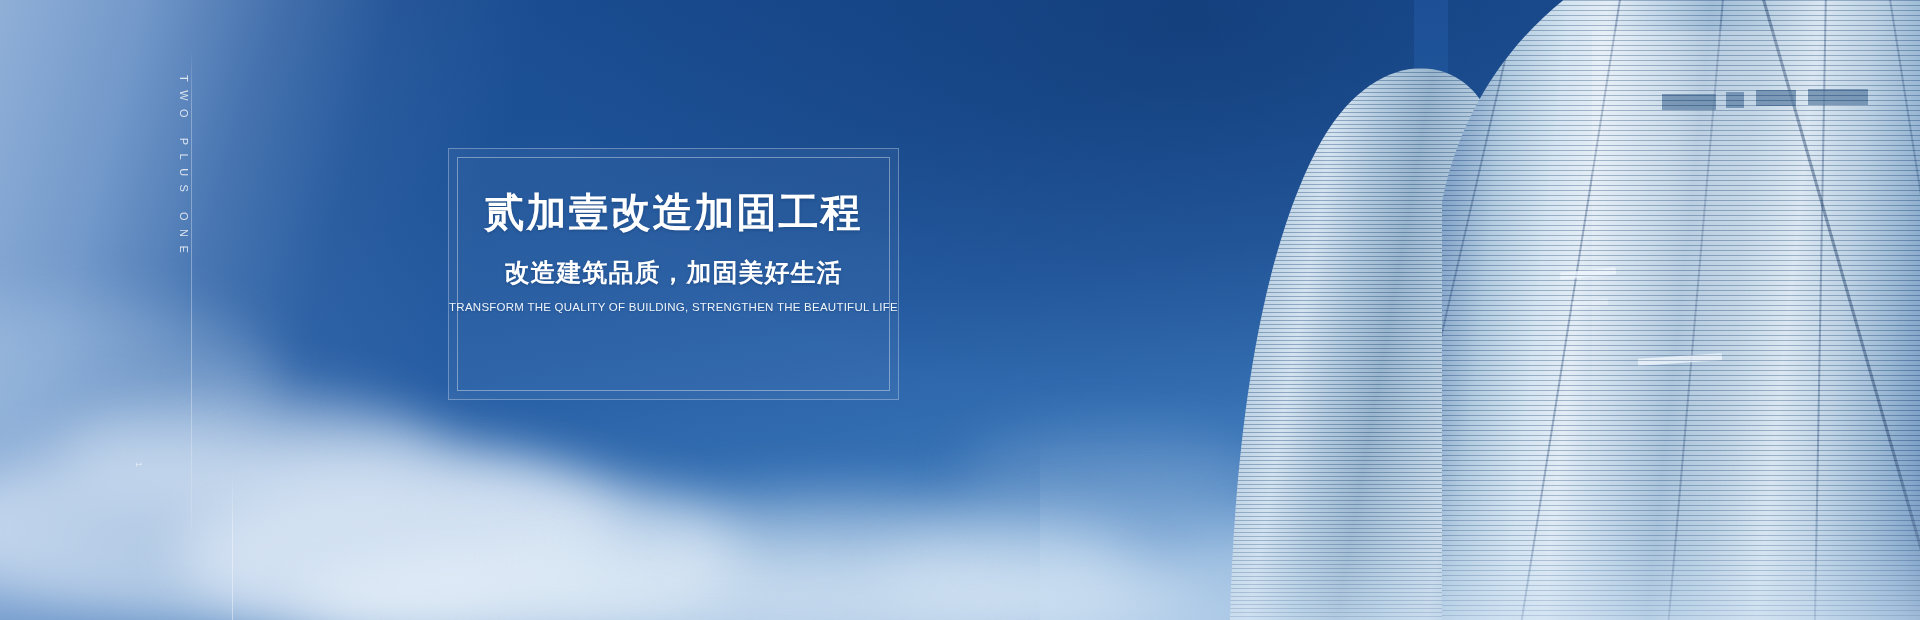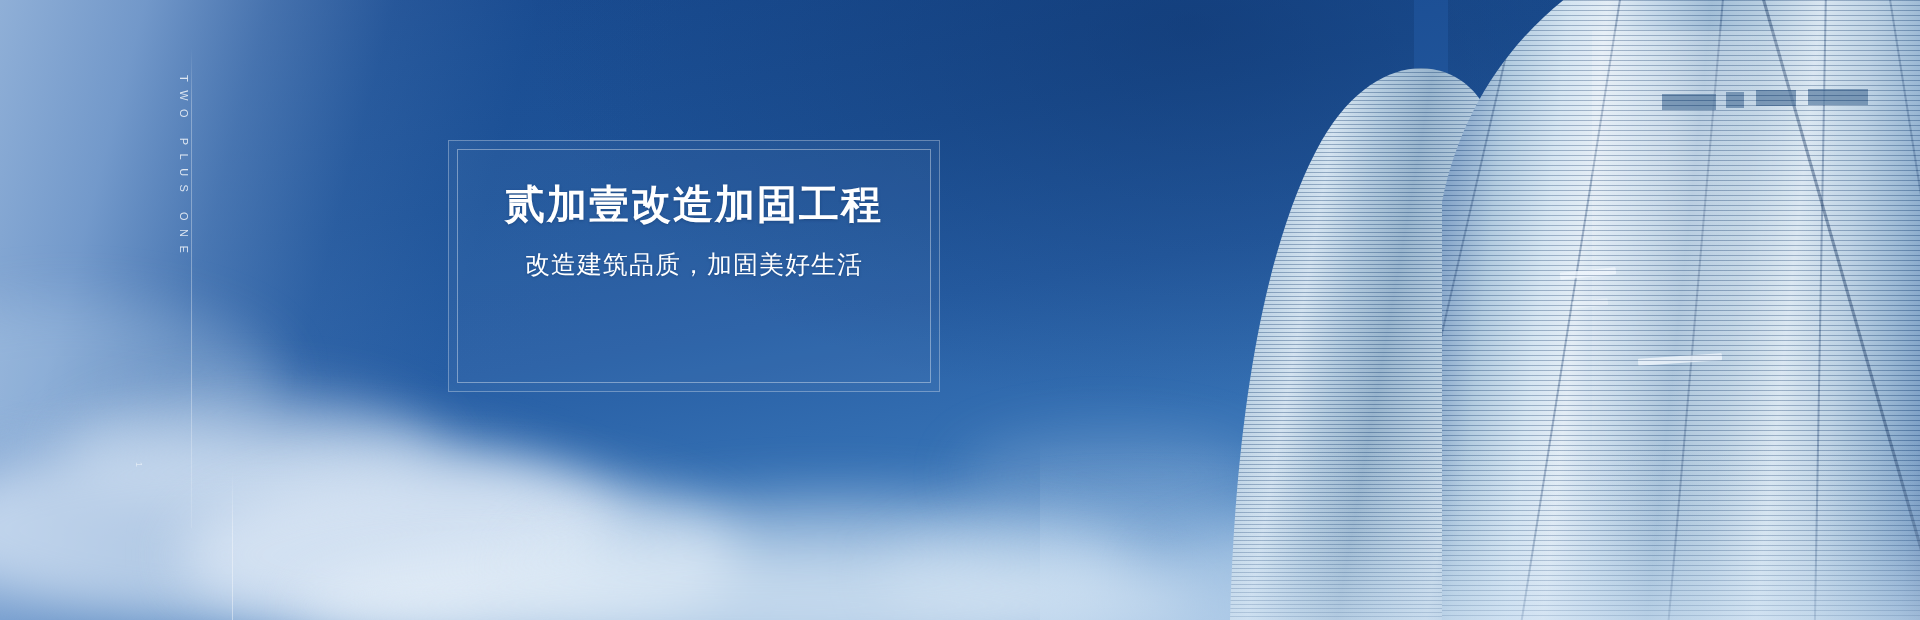--- a/index.html
+++ b/index.html
@@ -73,21 +73,21 @@
     background:linear-gradient(to bottom, rgba(255,255,255,0) 0%, rgba(255,255,255,0.35) 40%, rgba(255,255,255,0.42) 100%);
   }
   .vmark {
     position:absolute; left:144px; top:462px;
     transform-origin:left top; transform:rotate(90deg);
     color:rgba(255,255,255,0.55); font-size:9px; letter-spacing:2px;
   }
 
   
   .panel {
-    position:absolute; left:448px; top:140px; width:492px; height:252px;
+    position:absolute; left:448px; top:148px; width:451px; height:252px;
     border:1px solid rgba(255,255,255,0.30);
     background:rgba(120,160,210,0.10);
   }
   .panel-inner {
     position:absolute; left:8px; top:8px; right:8px; bottom:8px;
     border:1px solid rgba(255,255,255,0.38);
     display:flex; flex-direction:column; align-items:center;
   }
   .title {
     margin-top:32px;
@@ -96,21 +96,21 @@
     text-shadow:0 1px 3px rgba(10,40,86,0.35);
   }
   .subtitle {
     margin-top:26px;
     font-size:18px; color:#f2f7fc; letter-spacing:9px;
     white-space:nowrap; padding-left:9px;
     text-shadow:0 1px 2px rgba(10,40,86,0.30);
   }
   .tagline {
     margin-top:22px;
-    font-size:25px; font-weight:normal; color:#ffffff;
+    font-size:25px; font-weight:bold; color:#ffffff;
     letter-spacing:1px; white-space:nowrap;
     text-shadow:0 1px 3px rgba(10,40,86,0.35);
   }
   .eng {
     margin-top:12px;
     font-size:11.5px; color:#eef5fb; letter-spacing:0.25px;
     white-space:nowrap;
     text-shadow:0 1px 2px rgba(10,40,86,0.30);
   }
 
@@ -247,16 +247,17 @@
 
   <div class="vrule"></div>
   <div class="vrule2"></div>
   <div class="vlabel">TWO PLUS ONE</div>
   <div class="vmark">1</div>
 
   <div class="panel">
     <div class="panel-inner">
       <div class="title">贰加壹改造加固工程</div>
       <div class="tagline">改造建筑品质，加固美好生活</div>
+      <div class="eng">TRANSFORM THE QUALITY OF BUILDING, STRENGTHEN THE BEAUTIFUL LIFE</div>
     </div>
   </div>
 
 </div>
 
 </body></html>

